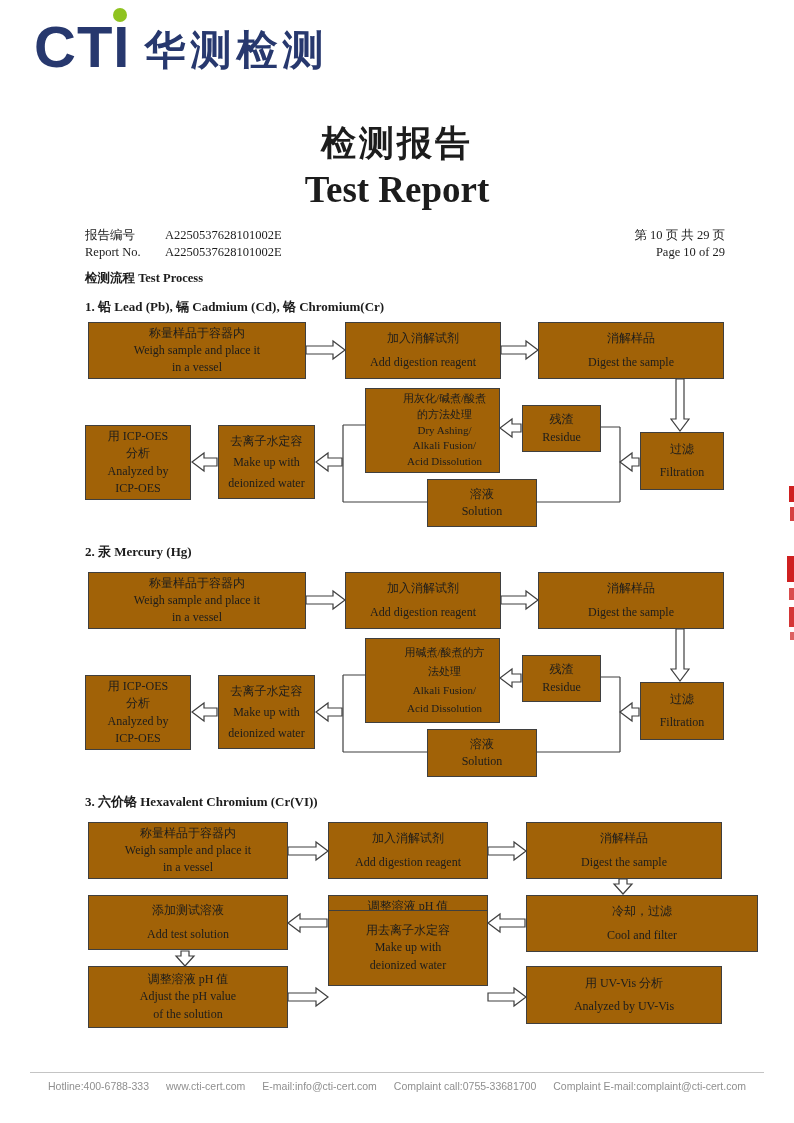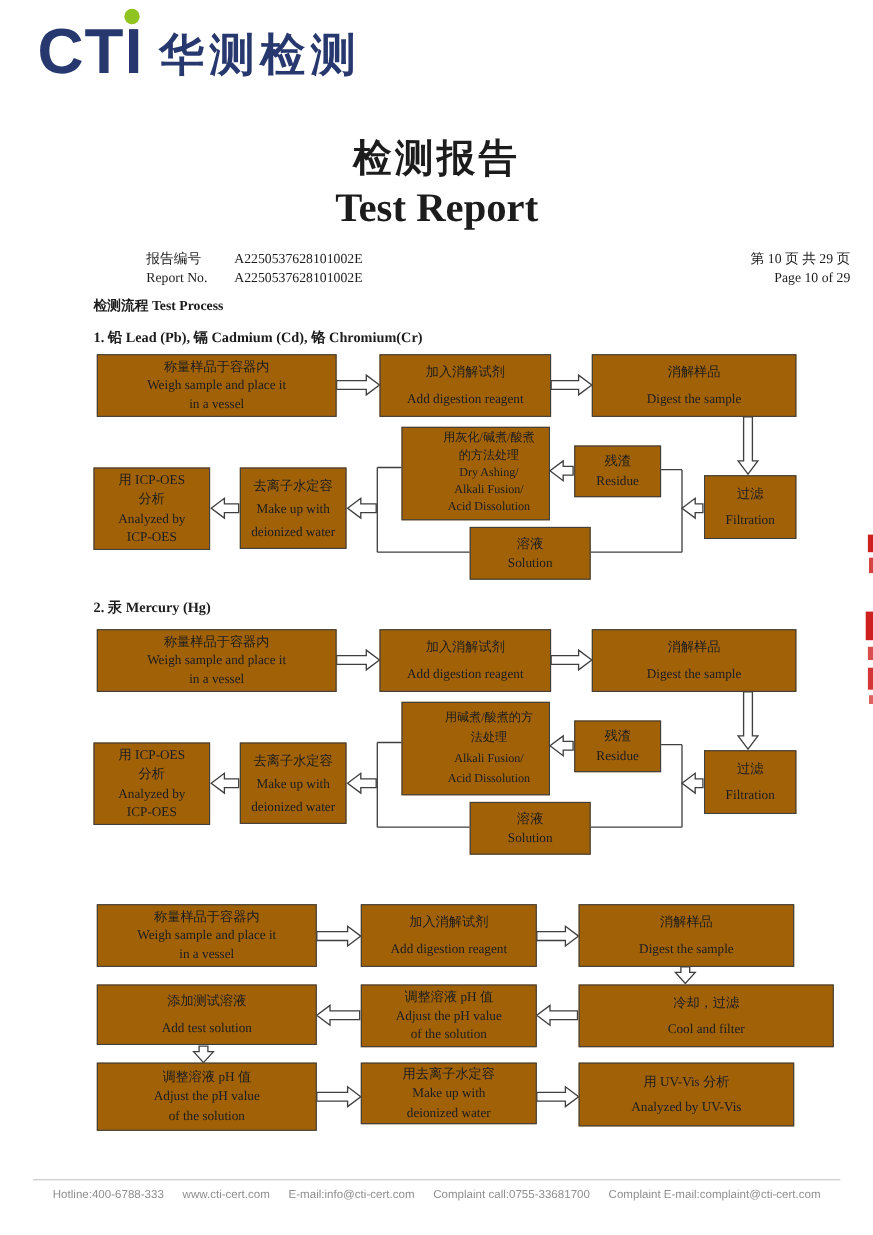--- a/index.html
+++ b/index.html
@@ -16,21 +16,21 @@
         font-family:"Liberation Sans","DejaVu Sans",sans-serif;}
   .logo-cti{position:relative;font-size:58px;font-weight:800;color:#27386e;letter-spacing:1px;line-height:1;}
   .logo-dot{position:absolute;right:3px;top:-10px;width:14px;height:14px;border-radius:50%;background:#8fc31f;}
   .logo-cn{margin-left:14px;font-size:41px;font-weight:700;color:#27386e;letter-spacing:5px;line-height:1;padding-top:6px;}
   
   .title-zh{position:absolute;left:0;top:120px;width:100%;text-align:center;
             font-size:35px;font-weight:700;letter-spacing:3px;}
   .title-en{position:absolute;left:0;top:168px;width:100%;text-align:center;
             font-size:37px;font-weight:700;}
   
-  .meta{position:absolute;top:227px;left:85px;width:640px;font-size:12.5px;line-height:17px;margin-left:48px;}
+  .meta{position:absolute;top:227px;left:85px;width:640px;font-size:12.5px;line-height:17px;}
   .meta-row{display:flex;}
   .meta-label{width:80px;}
   .meta-right{position:absolute;right:0;top:0;text-align:right;line-height:17px;}
   
   .proc-head{position:absolute;left:85px;font-size:12.5px;font-weight:700;}
   .flow-head{position:absolute;left:85px;font-size:13px;font-weight:700;}
   
   .fbox{position:absolute;box-sizing:border-box;border:1px solid #3f3f3f;background:#a16207;
         display:flex;flex-direction:column;justify-content:center;align-items:center;
         text-align:center;font-size:12px;line-height:1.42;z-index:2;padding:1px 2px;}
@@ -194,20 +194,21 @@
     <div>Make up with</div>
     <div>deionized water</div>
   </div>
   <div class="fbox" style="left:85px;top:675px;width:106px;height:75px;">
     <div>用 ICP-OES</div>
     <div>分析</div>
     <div>Analyzed by</div>
     <div>ICP-OES</div>
   </div>
 
+  <div class="flow-head" style="top:793px;">3. 六价铬 Hexavalent Chromium (Cr(VI))</div>
 
   <div class="fbox" style="left:88px;top:822px;width:200px;height:57px;">
     <div>称量样品于容器内</div>
     <div>Weigh sample and place it</div>
     <div>in a vessel</div>
   </div>
   <div class="fbox sp" style="left:328px;top:822px;width:160px;height:57px;">
     <div>加入消解试剂</div>
     <div>Add digestion reagent</div>
   </div>
@@ -226,21 +227,21 @@
   </div>
   <div class="fbox sp" style="left:88px;top:895px;width:200px;height:55px;">
     <div>添加测试溶液</div>
     <div>Add test solution</div>
   </div>
   <div class="fbox" style="left:88px;top:966px;width:200px;height:62px;">
     <div>调整溶液 pH 值</div>
     <div>Adjust the pH value</div>
     <div>of the solution</div>
   </div>
-  <div class="fbox" style="left:328px;top:966px;width:160px;height:56px;">
+  <div class="fbox" style="left:328px;top:910px;width:160px;height:76px;">
     <div>用去离子水定容</div>
     <div>Make up with</div>
     <div>deionized water</div>
   </div>
   <div class="fbox sp" style="left:526px;top:966px;width:196px;height:58px;">
     <div>用 UV-Vis 分析</div>
     <div>Analyzed by UV-Vis</div>
   </div>
 
   <div class="seal-frag" style="left:789px;top:486px;width:5px;height:16px;"></div>

